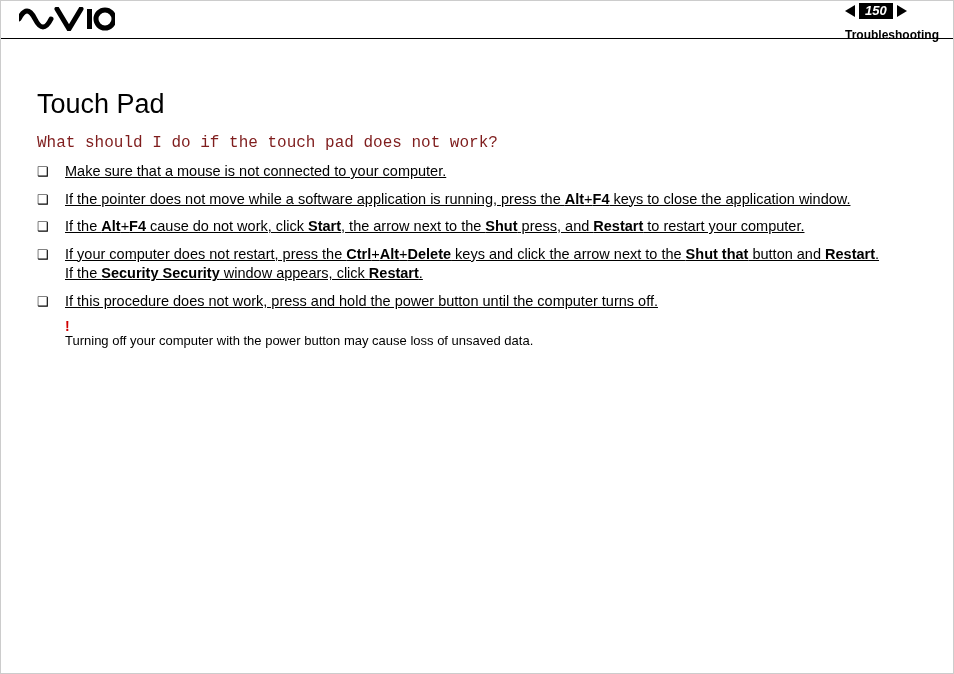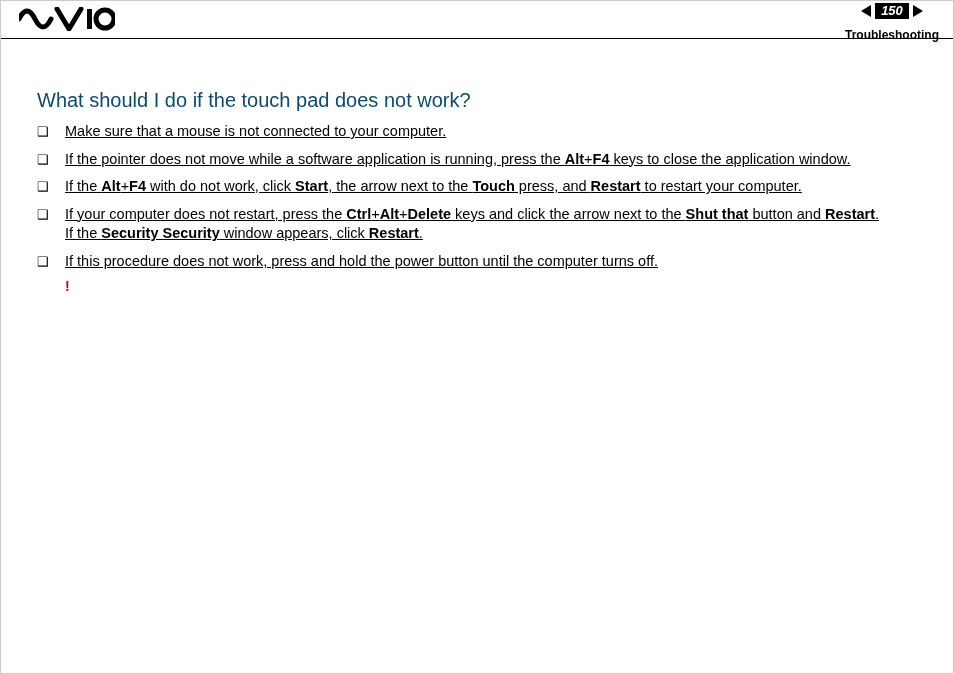--- a/index.html
+++ b/index.html
@@ -25,21 +25,21 @@
   }
   .nav {
     position: absolute;
     right: 14px;
     top: 2px;
     text-align: right;
   }
   .nav-top {
     display: flex;
     align-items: center;
-    justify-content: center;
+    justify-content: flex-start;
     gap: 4px;
     height: 16px;
   }
   .nav-arrow-left, .nav-arrow-right {
     width: 0; height: 0;
     border-top: 6px solid transparent;
     border-bottom: 6px solid transparent;
   }
   .nav-arrow-left { border-right: 10px solid #000; }
   .nav-arrow-right { border-left: 10px solid #000; }
@@ -60,24 +60,25 @@
   }
   .content {
     padding: 50px 36px 0 36px;
   }
   h1 {
     font-size: 27px;
     font-weight: normal;
     margin-bottom: 14px;
   }
   h2 {
-    font-size: 20px;
+    font-size: 16px;
     font-weight: normal;
-    color: #0c4a6e;
+    color: #7f1d1d;
     margin-bottom: 10px;
+    font-family: Liberation Mono, monospace;
   }
   ul.bullets {
     list-style: none;
     padding-left: 0;
   }
   ul.bullets > li {
     display: flex;
     align-items: flex-start;
     font-size: 14.5px;
     line-height: 1.35;
@@ -120,39 +121,41 @@
     <div class="nav-top">
       <div class="nav-arrow-left"></div>
       <div class="page-no">150</div>
       <div class="nav-arrow-right"></div>
     </div>
     <div class="section">Troubleshooting</div>
   </div>
 </div>
 
 <div class="content">
+  <h1>Touch Pad</h1>
   <h2>What should I do if the touch pad does not work?</h2>
   <ul class="bullets" id="bullet-list">
       <li>
         <span class="mk">❑</span>
         <span class="txt inline-seg"><span>Make sure that a mouse is not connected to your computer.</span></span>
       </li>
       <li>
         <span class="mk">❑</span>
         <span class="txt inline-seg"><span>If the pointer does not move while a software application is running, press the </span><b>Alt</b><span>+</span><b>F4</b><span> keys to close the application window.</span></span>
       </li>
       <li>
         <span class="mk">❑</span>
-        <span class="txt inline-seg"><span>If the </span><b>Alt</b><span>+</span><b>F4</b><span> with do not work, click </span><b>Start</b><span>, the arrow next to the </span><b>Touch</b><span> press, and </span><b>Restart</b><span> to restart your computer.</span></span>
+        <span class="txt inline-seg"><span>If the </span><b>Alt</b><span>+</span><b>F4</b><span> cause do not work, click </span><b>Start</b><span>, the arrow next to the </span><b>Shut</b><span> press, and </span><b>Restart</b><span> to restart your computer.</span></span>
       </li>
       <li>
         <span class="mk">❑</span>
         <span class="txt inline-seg"><span>If your computer does not restart, press the </span><b>Ctrl</b><span>+</span><b>Alt</b><span>+</span><b>Delete</b><span> keys and click the arrow next to the </span><b>Shut that</b><span> button and </span><b>Restart</b><span>.</span><br><span>If the </span><b>Security Security</b><span> window appears, click </span><b>Restart</b><span>.</span></span>
       </li>
       <li>
         <span class="mk">❑</span>
         <span class="txt inline-seg"><span>If this procedure does not work, press and hold the power button until the computer turns off.</span></span>
       </li>
     </ul>
   <div class="warnwrap">
     <div class="bang">!</div>
+    <div class="warn">Turning off your computer with the power button may cause loss of unsaved data.</div>
   </div>
 </div>
 
 </body></html>

